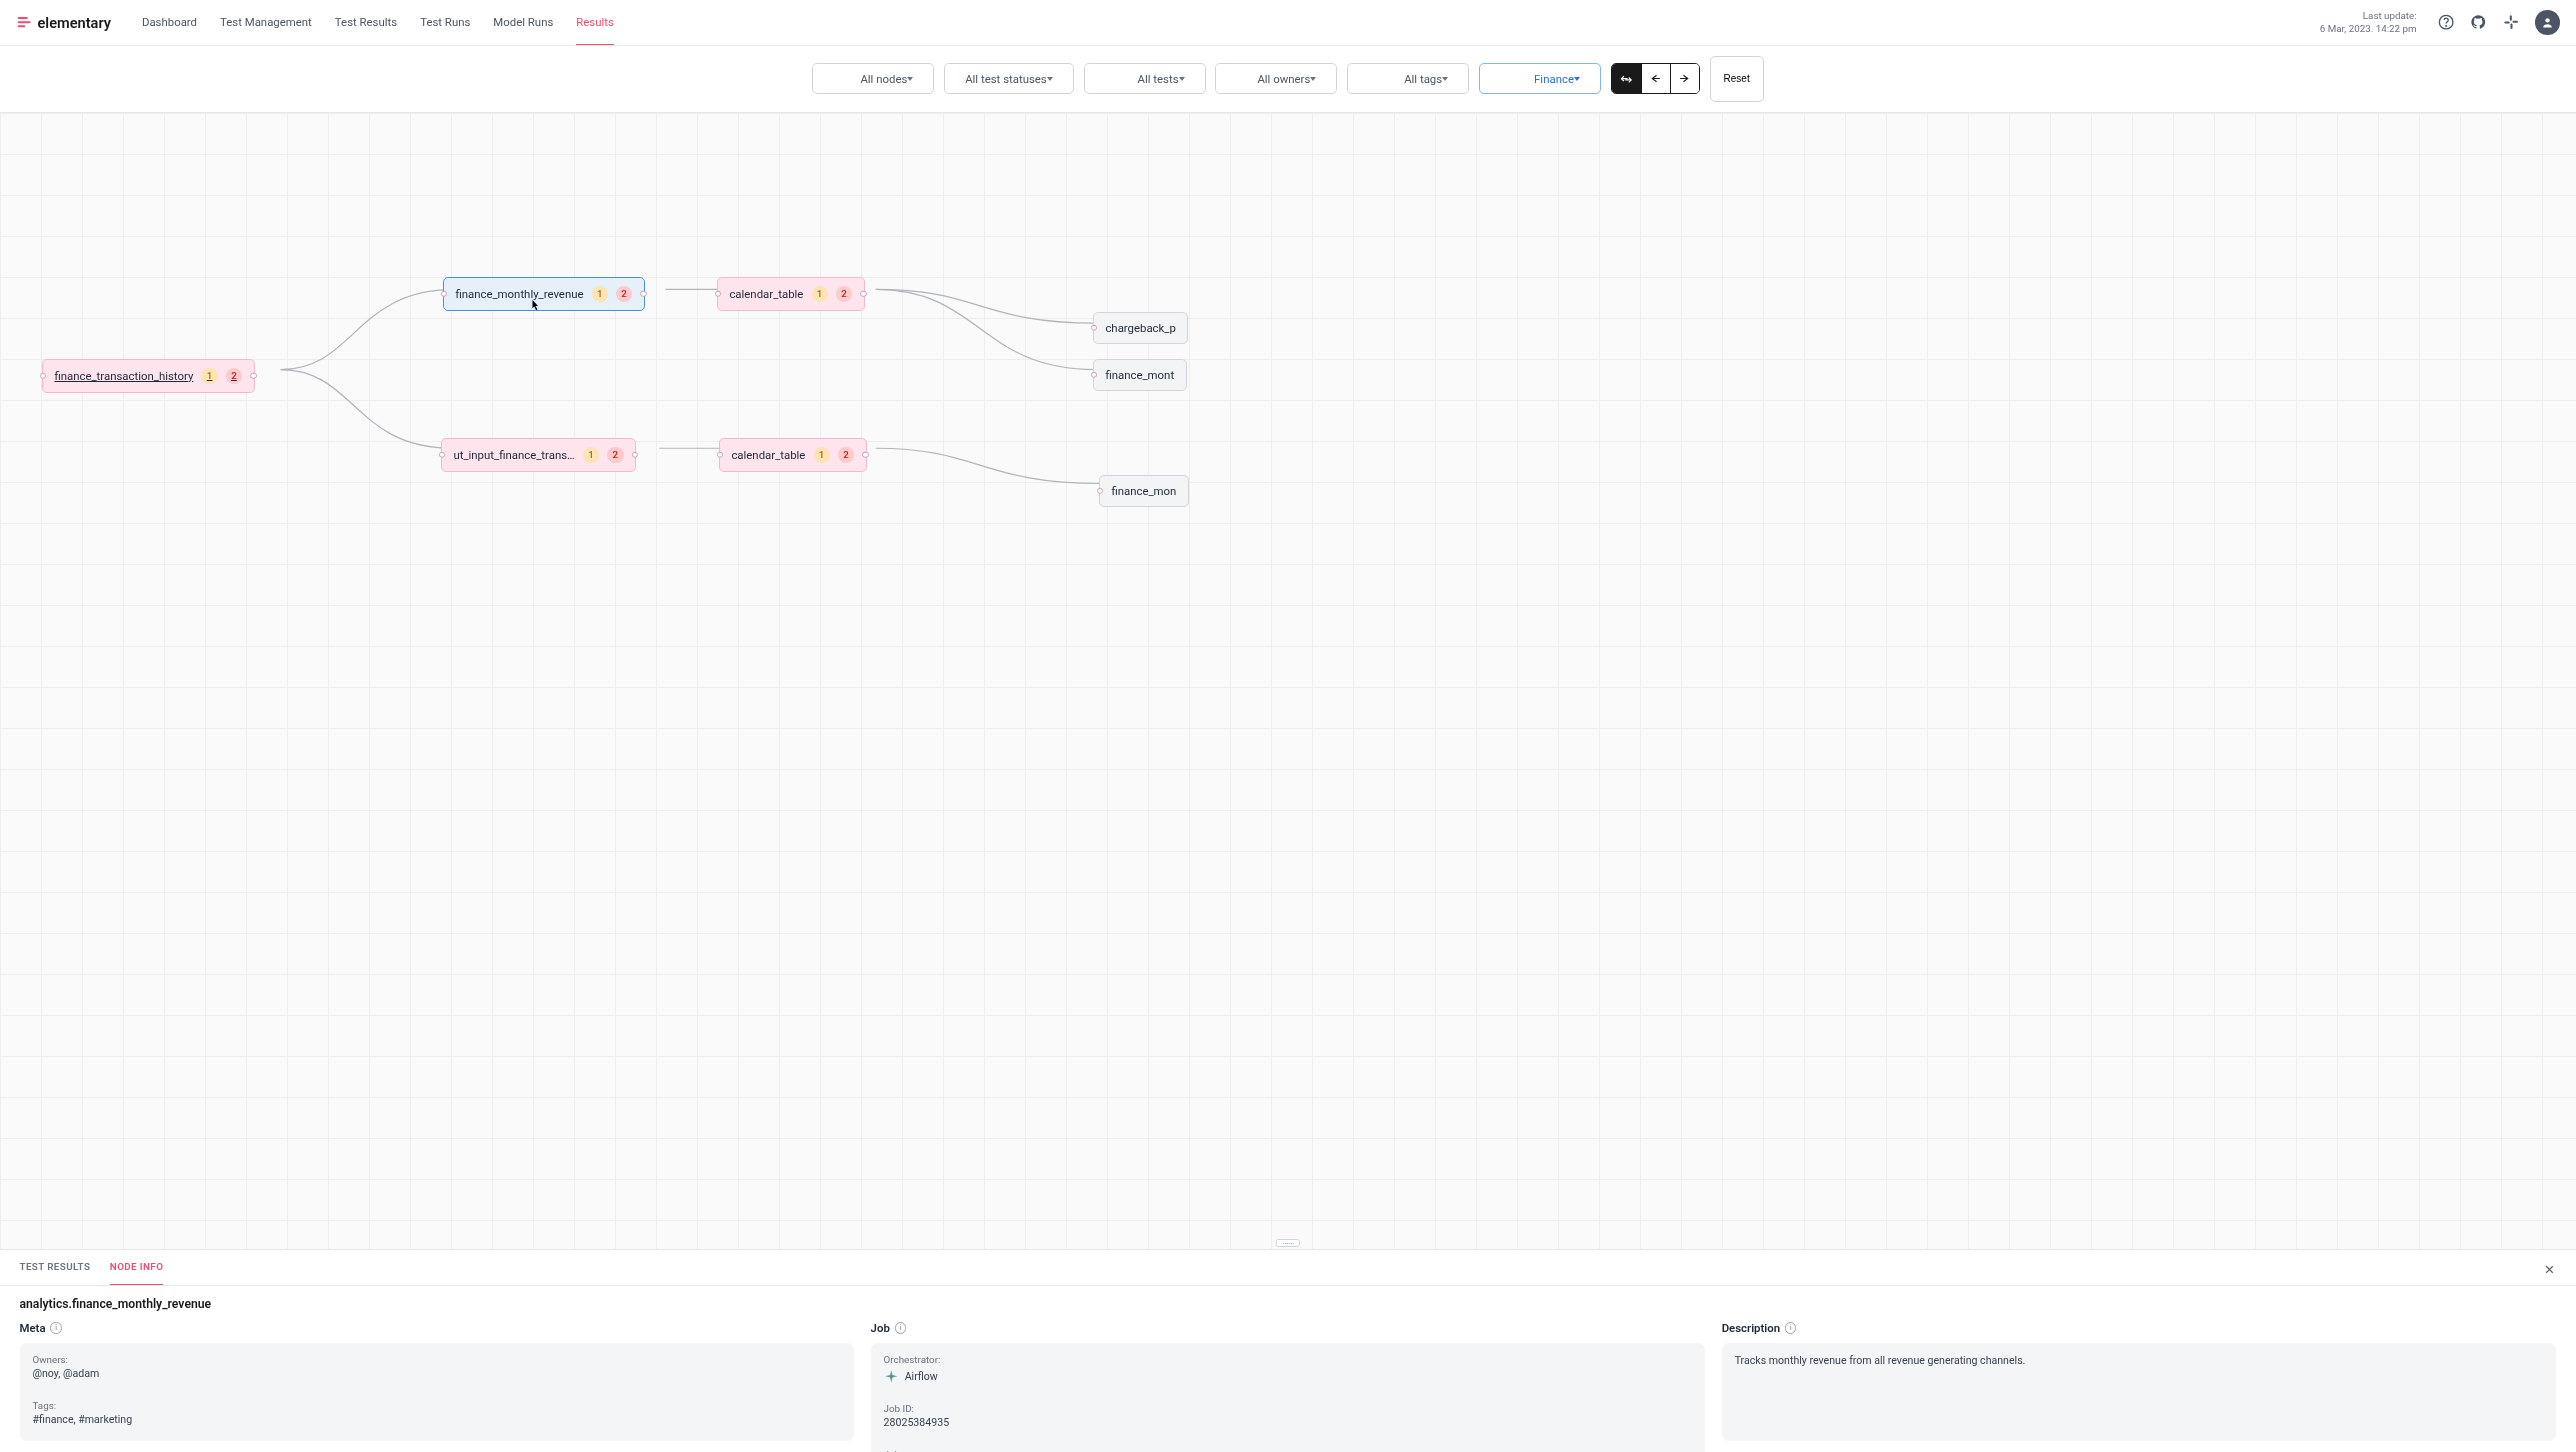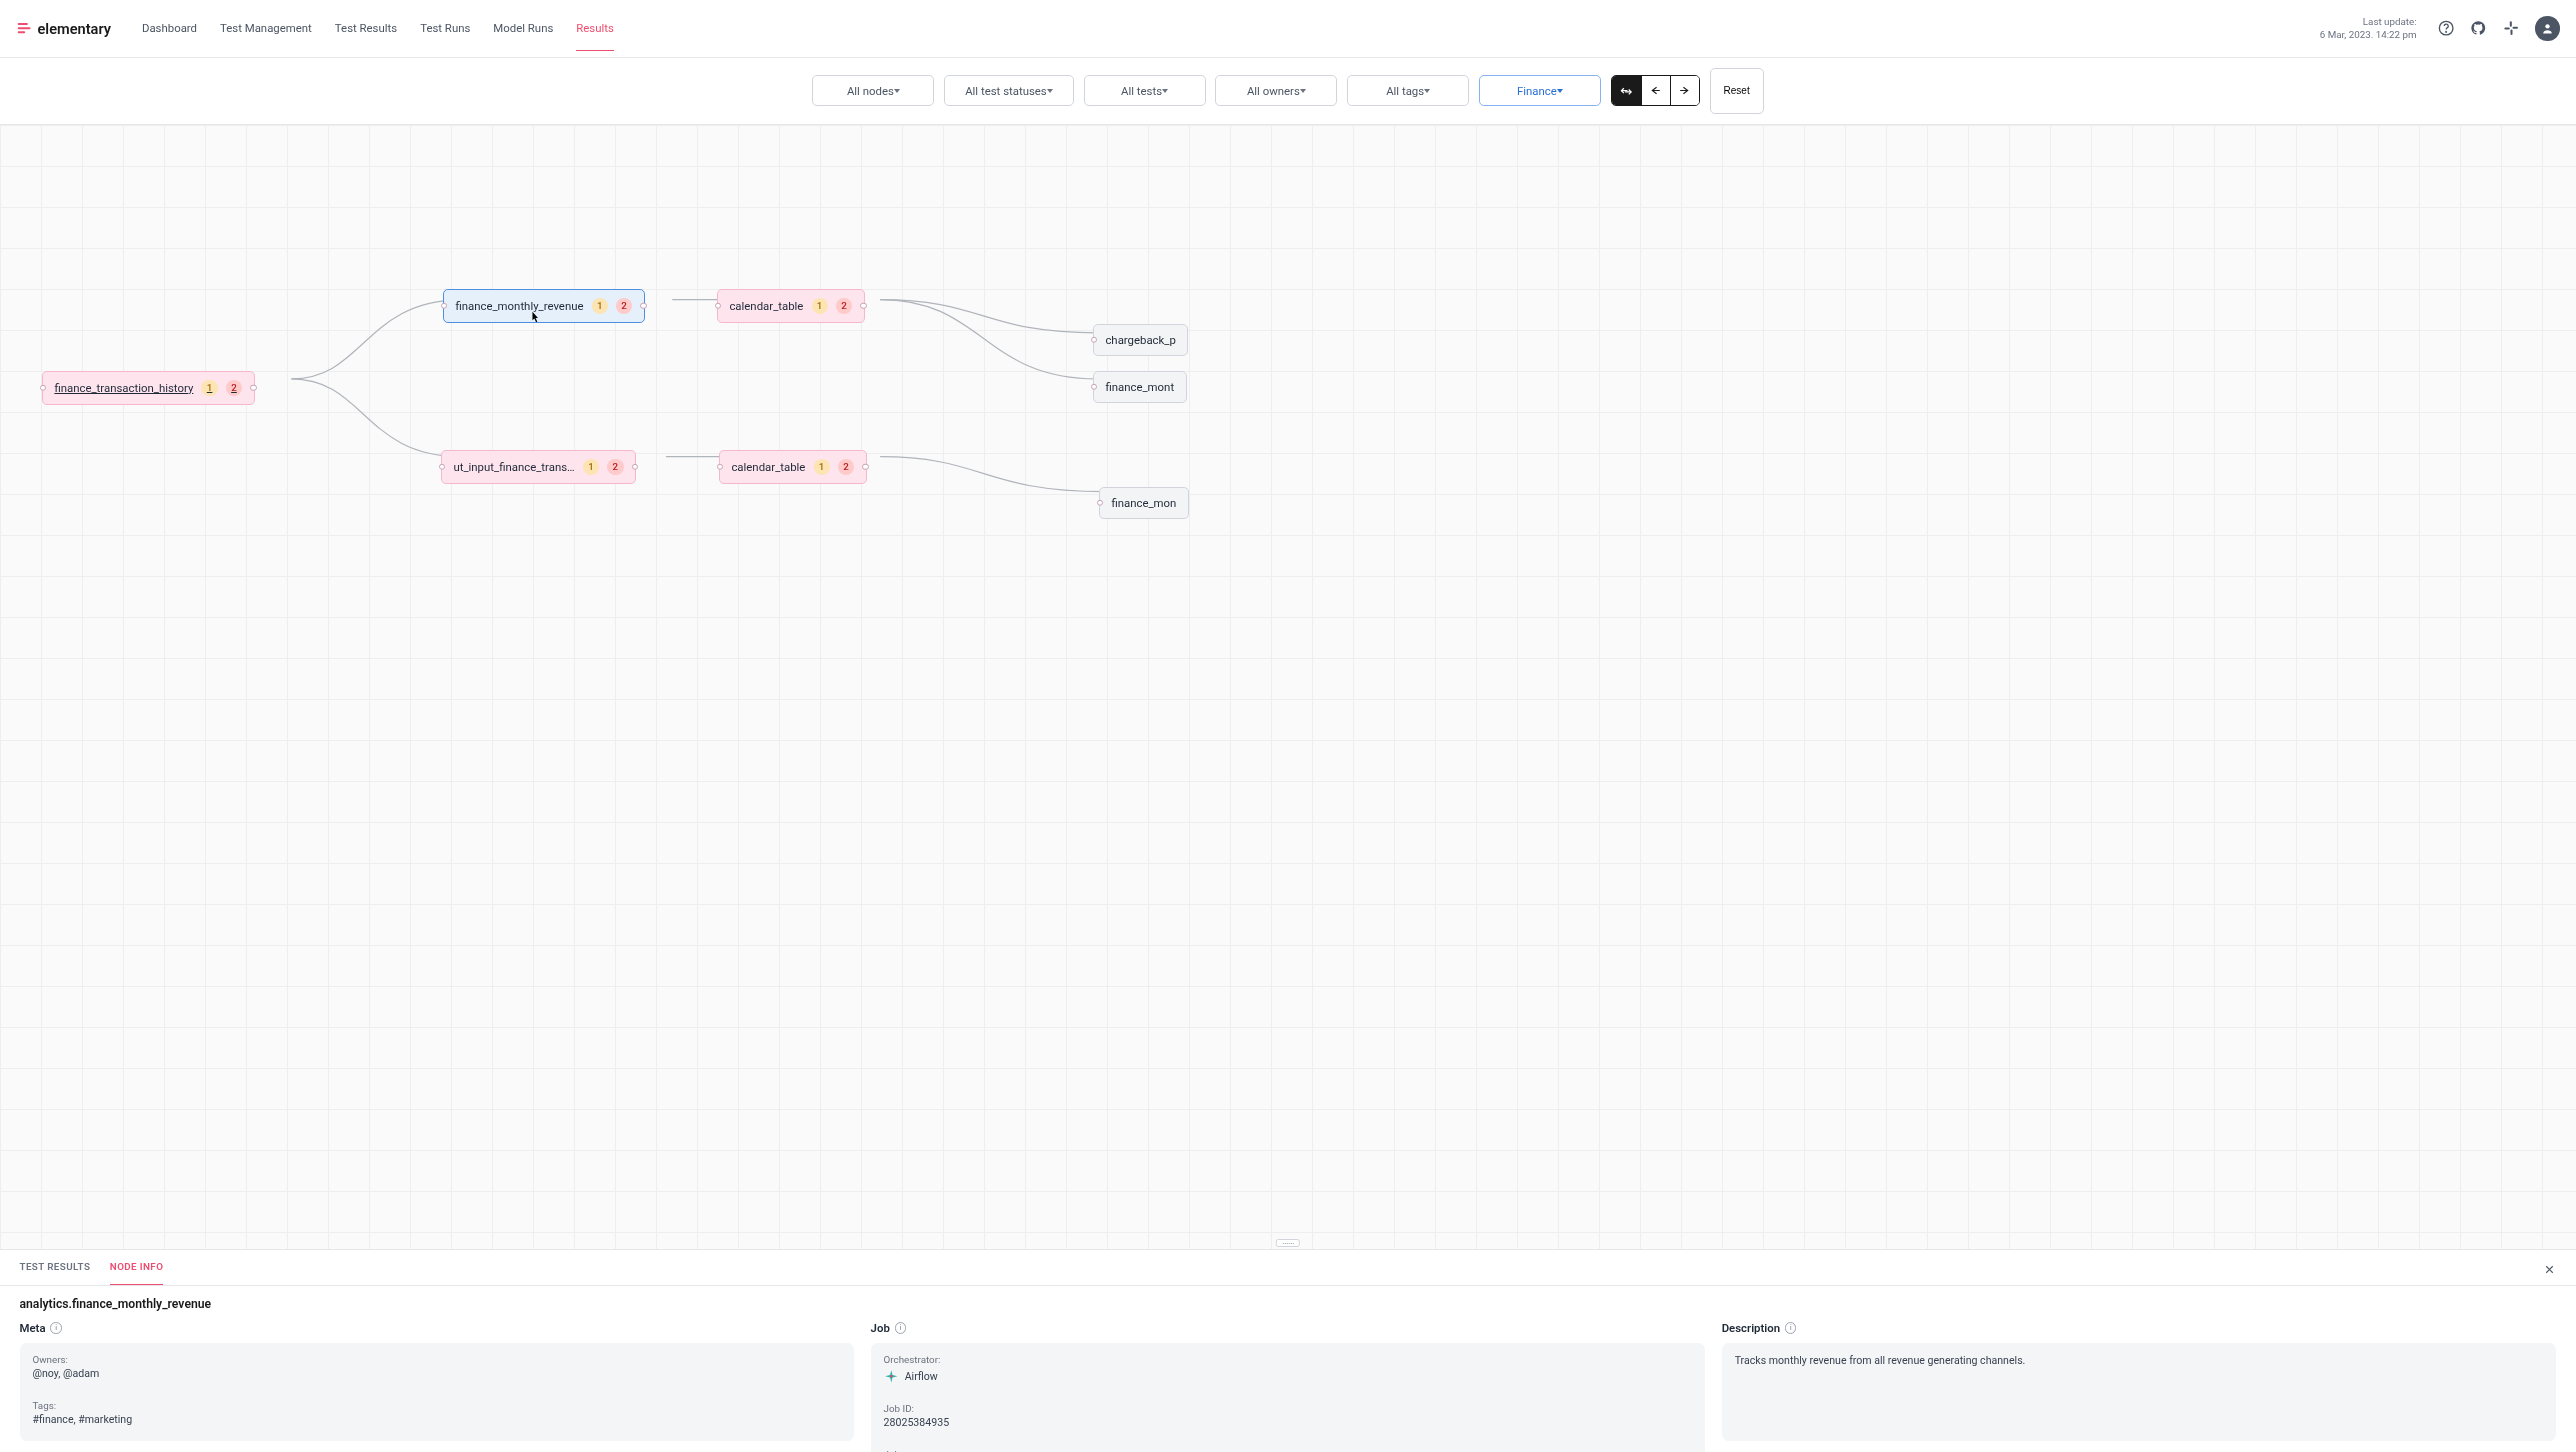--- a/index.html
+++ b/index.html
@@ -12,21 +12,21 @@
       height: 100vh;
       overflow: hidden;
       display: flex;
       flex-direction: column;
     }
 
     
     .topbar {
       display: flex;
       align-items: center;
-      height: 58px;
+      height: 46px;
       padding: 0 16.3px;
       border-bottom: 0.8px solid #e5e7eb;
       gap: 6.5px;
       flex-shrink: 0;
     }
     .logo {
       display: flex;
       align-items: center;
       gap: 4.9px;
       font-weight: 600;
@@ -92,21 +92,21 @@
       flex-shrink: 0;
     }
     .dropdown {
       min-width: 122px;
       height: 31px;
       border: 0.8px solid #d1d5db;
       border-radius: 4.9px;
       background: #fff;
       display: flex;
       align-items: center;
-      justify-content: center;
+      justify-content: flex-end;
       padding: 0 20px;
       font-size: 11.4px;
       color: #4b5563;
       cursor: pointer;
     }
     .dropdown.active {
       border-color: #84b2f3;
       color: #2b6fd8;
     }
     .dropdown .caret {

